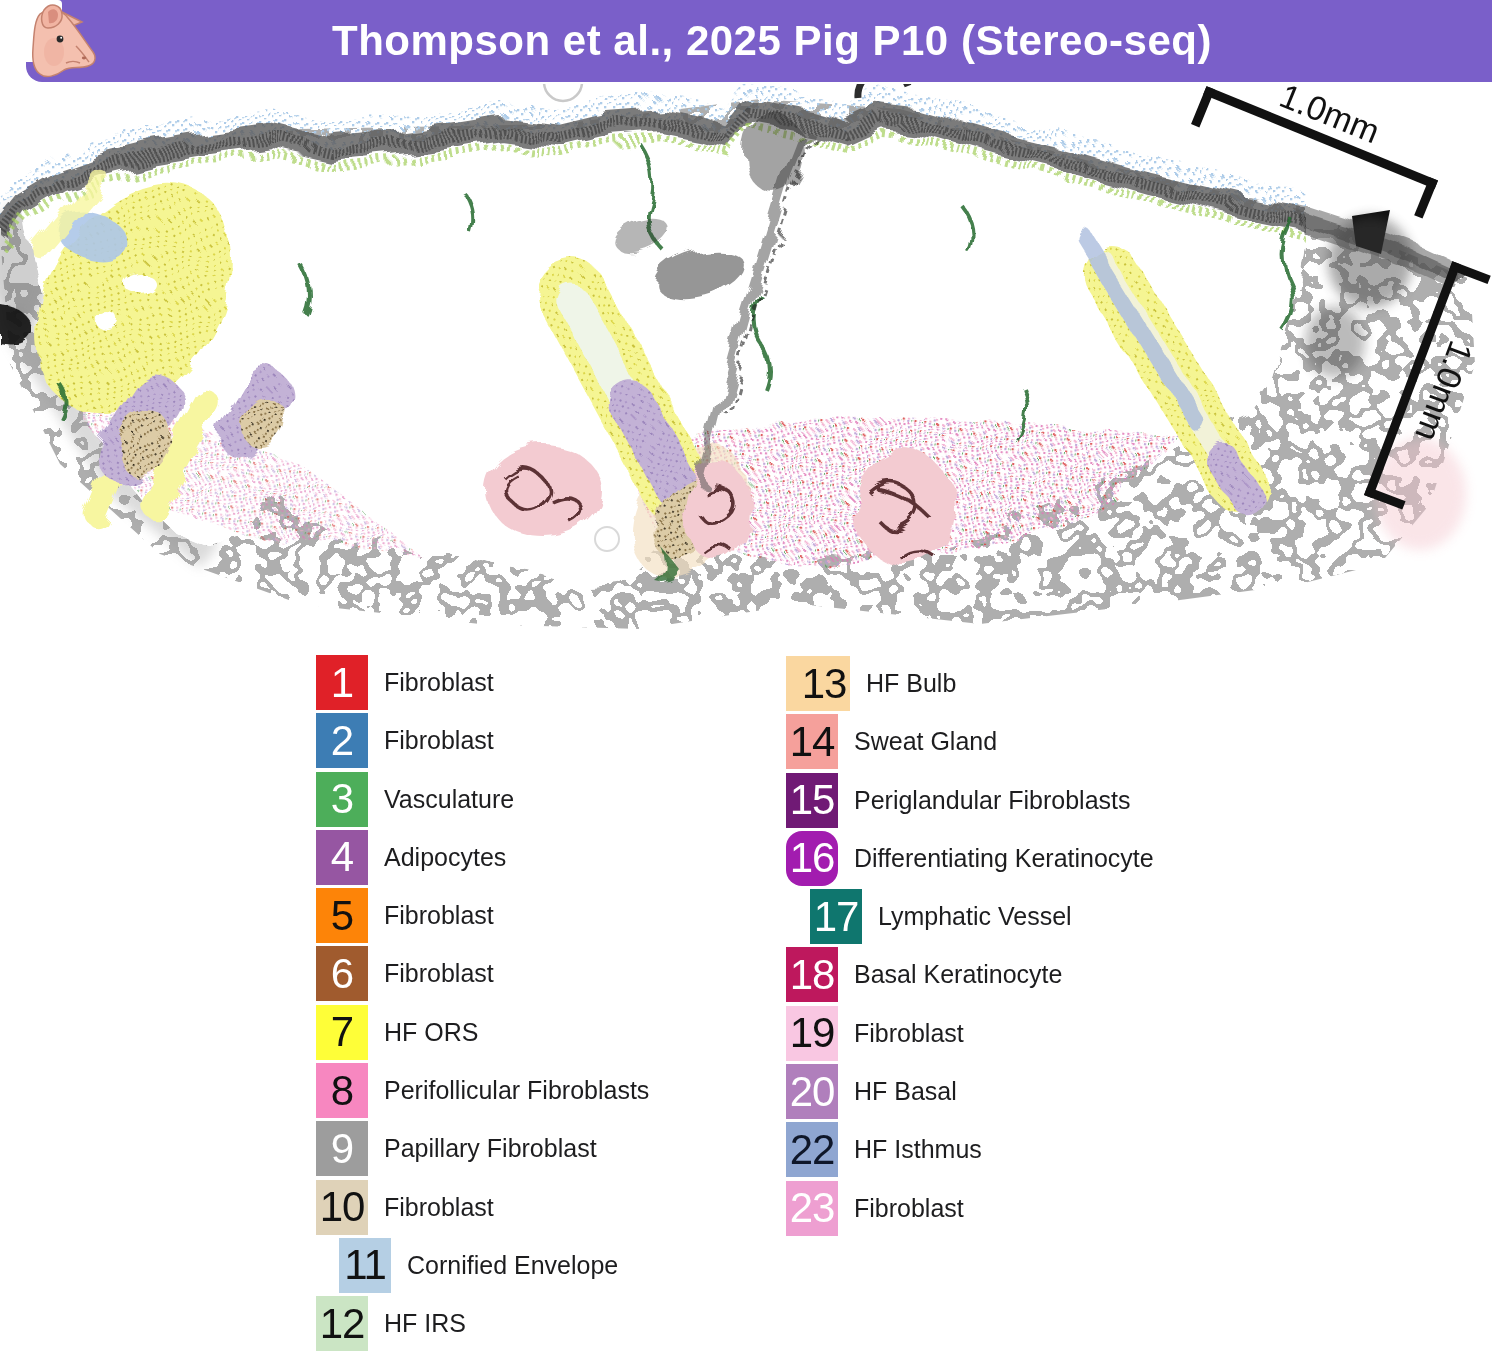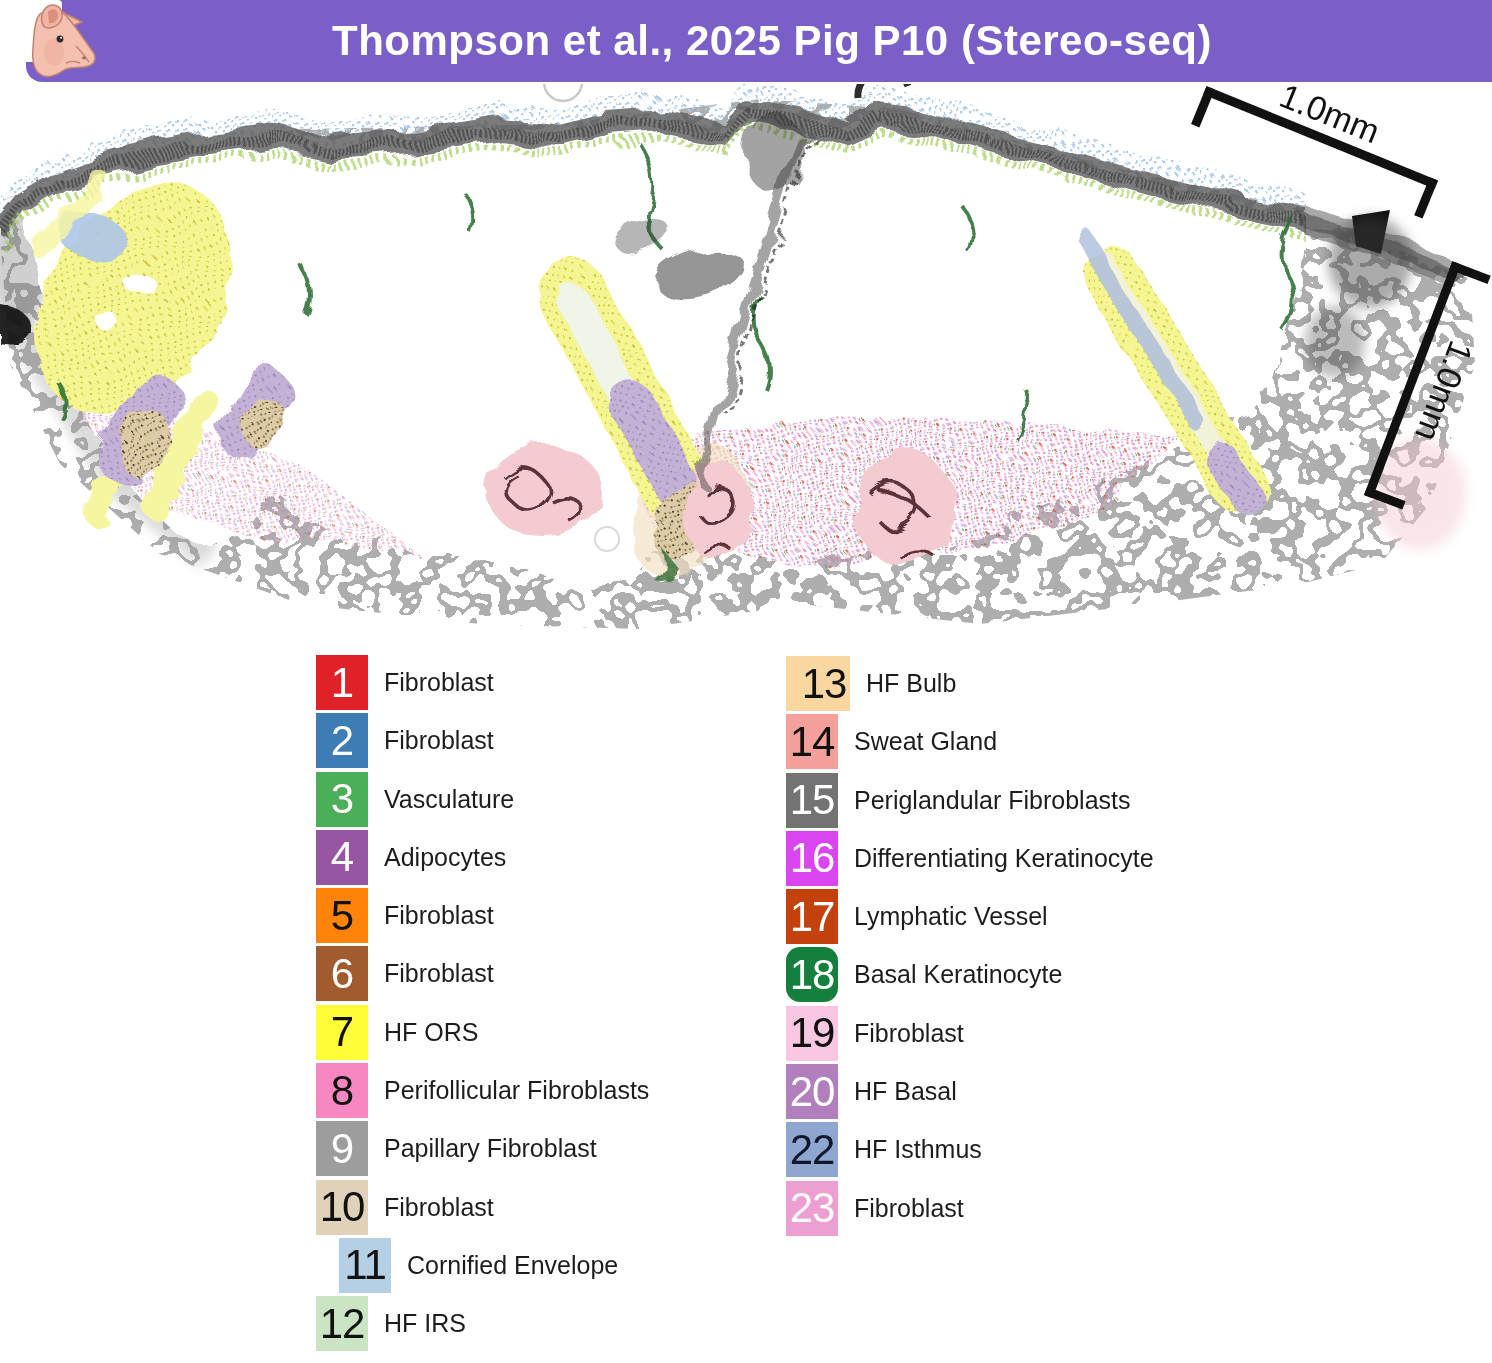--- a/index.html
+++ b/index.html
@@ -335,33 +335,33 @@
 <div class="legend-col c2">
     <div class="legend-row">
       <div class="swatch" style="background: rgb(250, 215, 160); color: rgb(17, 17, 17); padding-left: 12px;">13</div>
       <div class="legend-label">HF Bulb</div>
     </div>
     <div class="legend-row">
       <div class="swatch" style="background: rgb(245, 160, 155); color: rgb(17, 17, 17);">14</div>
       <div class="legend-label">Sweat Gland</div>
     </div>
     <div class="legend-row">
-      <div class="swatch" style="background: #737373; color: rgb(255, 255, 255);">15</div>
+      <div class="swatch" style="background: #701a75; color: rgb(255, 255, 255);">15</div>
       <div class="legend-label">Periglandular Fibroblasts</div>
     </div>
     <div class="legend-row">
-      <div class="swatch" style="background: #d946ef; color: rgb(255, 255, 255);">16</div>
+      <div class="swatch" style="background: #a21caf; color: rgb(255, 255, 255); border-radius: 16px;">16</div>
       <div class="legend-label">Differentiating Keratinocyte</div>
     </div>
     <div class="legend-row">
-      <div class="swatch" style="background: #c2410c; color: rgb(255, 255, 255);">17</div>
+      <div class="swatch" style="background: #0f766e; color: rgb(255, 255, 255); margin-left: 24px;">17</div>
       <div class="legend-label">Lymphatic Vessel</div>
     </div>
     <div class="legend-row">
-      <div class="swatch" style="background: #15803d; color: rgb(255, 255, 255); border-radius: 14px;">18</div>
+      <div class="swatch" style="background: #be185d; color: rgb(255, 255, 255);">18</div>
       <div class="legend-label">Basal Keratinocyte</div>
     </div>
     <div class="legend-row">
       <div class="swatch" style="background: rgb(249, 199, 226); color: rgb(17, 17, 17);">19</div>
       <div class="legend-label">Fibroblast</div>
     </div>
     <div class="legend-row">
       <div class="swatch" style="background: rgb(176, 127, 188); color: rgb(255, 255, 255);">20</div>
       <div class="legend-label">HF Basal</div>
     </div>

